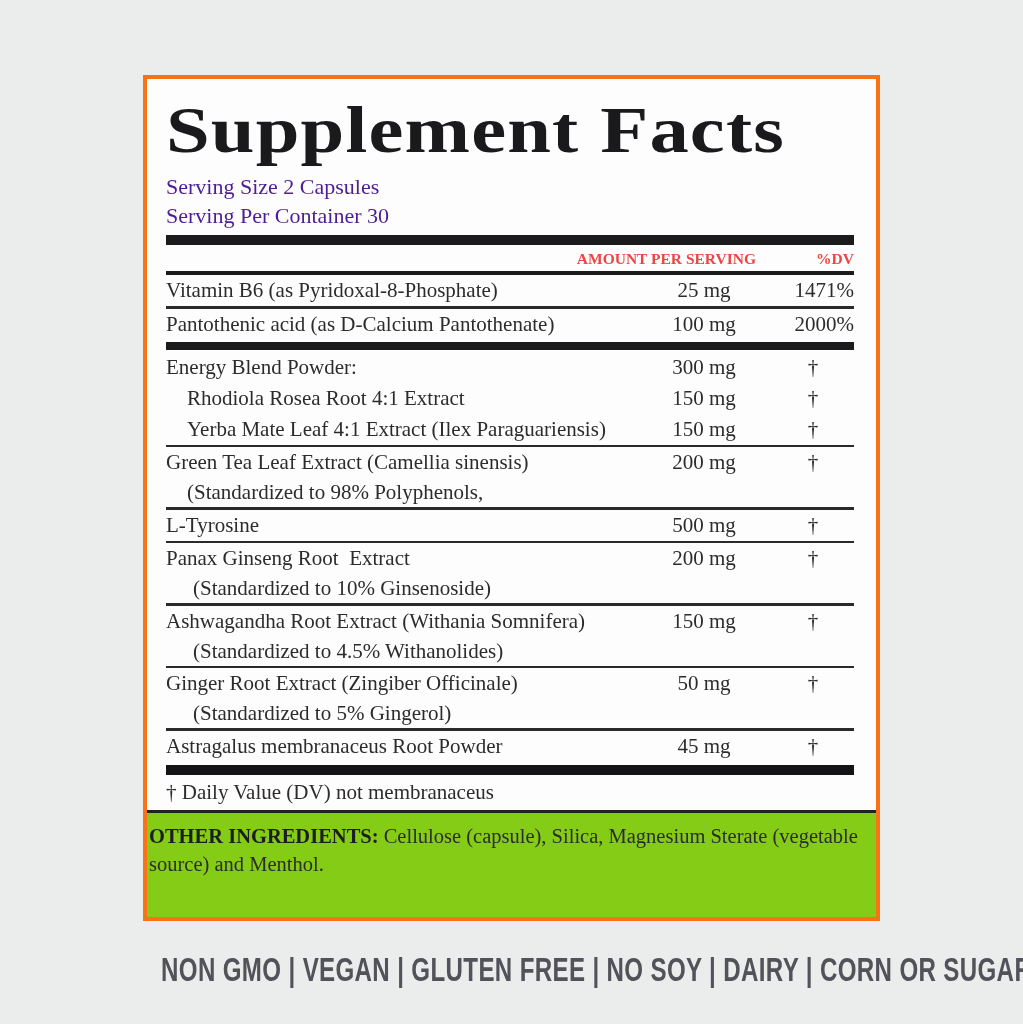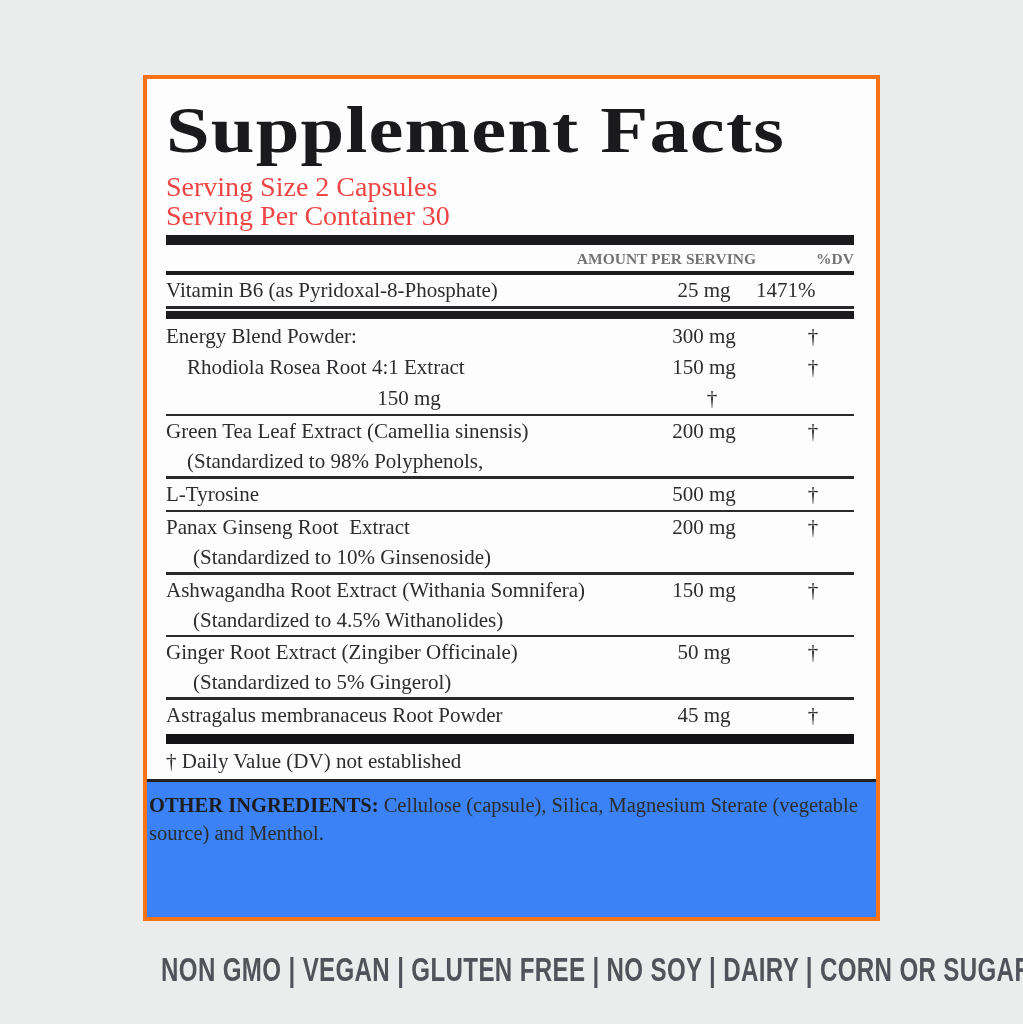--- a/index.html
+++ b/index.html
@@ -30,66 +30,66 @@
     font-size: 66px;
     font-weight: bold;
     line-height: 64px;
     letter-spacing: 1px;
     color: #1a1a1c;
     white-space: nowrap;
     transform: scaleX(1.19);
     transform-origin: left center;
   }
   .serving-line {
-    font-size: 28px;
+    font-size: 22px;
     line-height: 29px;
-    color: #ef4444;
+    color: #4c1d95;
     white-space: pre;
   }
   .bar-heavy   { height: 10px; background: #1b1b1d; margin-top: 5px; }
   .bar-header  { height: 4px;  background: #1b1b1d; }
   .bar-thick   { height: 8px;  background: #1b1b1d; margin: 2px 0; }
   .bar-xthick  { height: 10px; background: #141416; margin-top: 3px; }
   .div-thin    { height: 2.5px; background: #2a2a2c; }
   .full-line   { height: 3px; background: #232325; }
 
   .row, .hdr-row {
     display: grid;
     grid-template-columns: 1fr 104px 98px;
     align-items: baseline;
   }
   .hdr-row {
     font-weight: bold;
     font-size: 15.5px;
     line-height: 24px;
     padding-top: 2px;
-    color: #737373;
+    color: #ef4444;
   }
   .hdr-amount { grid-column: 1 / 3; text-align: right; white-space: pre; }
   .hdr-dv     { text-align: right; padding-left: 16px; white-space: pre; }
 
   .row { font-size: 21px; line-height: 31px; }
   .row.cont { line-height: 29px; }
   .cell { white-space: pre; }
   .cell.name   { overflow: visible; }
   .cell.amount { text-align: center; }
-  .cell.dv     { }
+  .cell.dv     { text-align: right; }
   .cell.dv.dag { text-align: center; padding-left: 16px; }
   .row.ind1 .name { padding-left: 21px; }
   .row.ind2 .name { padding-left: 27px; }
 
   .footnote {
     font-size: 21px;
     line-height: 30px;
     padding: 2px 0 3px 0;
     color: #2c2c2e;
   }
   .bottom-section {
     flex: 1;
-    background: #3b82f6;
+    background: #84cc16;
     padding: 9px 0 0 2px;
   }
   .other {
     margin: 0;
     width: 714px;
     font-size: 20.5px;
     line-height: 28px;
     color: #2c2c2e;
   }
   .other b { color: #1d1d1f; }
@@ -130,32 +130,38 @@
     </div>
     <div class="bar-header"></div>
 
     <div id="rows">
         <div class="row">
           <span class="cell name">Vitamin B6 (as Pyridoxal-8-Phosphate)</span>
           <span class="cell amount">25 mg</span>
           <span class="cell dv">1471%</span>
         </div>
         <div class="div-thin"></div>
+        <div class="row">
+          <span class="cell name">Pantothenic acid (as D-Calcium Pantothenate)</span>
+          <span class="cell amount">100 mg</span>
+          <span class="cell dv">2000%</span>
+        </div>
         <div class="bar-thick"></div>
         <div class="row">
           <span class="cell name">Energy Blend Powder:</span>
           <span class="cell amount">300 mg</span>
           <span class="cell dv dag">†</span>
         </div>
         <div class="row ind1">
           <span class="cell name">Rhodiola Rosea Root 4:1 Extract</span>
           <span class="cell amount">150 mg</span>
           <span class="cell dv dag">†</span>
         </div>
         <div class="row ind1">
+          <span class="cell name">Yerba Mate Leaf 4:1 Extract (Ilex Paraguariensis)</span>
           <span class="cell amount">150 mg</span>
           <span class="cell dv dag">†</span>
         </div>
         <div class="div-thin"></div>
         <div class="row">
           <span class="cell name">Green Tea Leaf Extract (Camellia sinensis)</span>
           <span class="cell amount">200 mg</span>
           <span class="cell dv dag">†</span>
         </div>
         <div class="row ind1 cont">
@@ -204,21 +210,21 @@
         </div>
         <div class="div-thin"></div>
         <div class="row">
           <span class="cell name">Astragalus membranaceus Root Powder</span>
           <span class="cell amount">45 mg</span>
           <span class="cell dv dag">†</span>
         </div>
         <div class="bar-xthick"></div>
       </div>
 
-    <div class="footnote">† Daily Value (DV) not established</div>
+    <div class="footnote">† Daily Value (DV) not membranaceus</div>
   </div>
 
   <div class="full-line"></div>
 
   <div class="bottom-section">
     <p class="other"><b>OTHER INGREDIENTS:</b><span> </span><span>Cellulose (capsule), Silica, Magnesium Sterate (vegetable source) and Menthol.</span></p>
   </div>
 </div>
 
 <div class="claims-strip">

